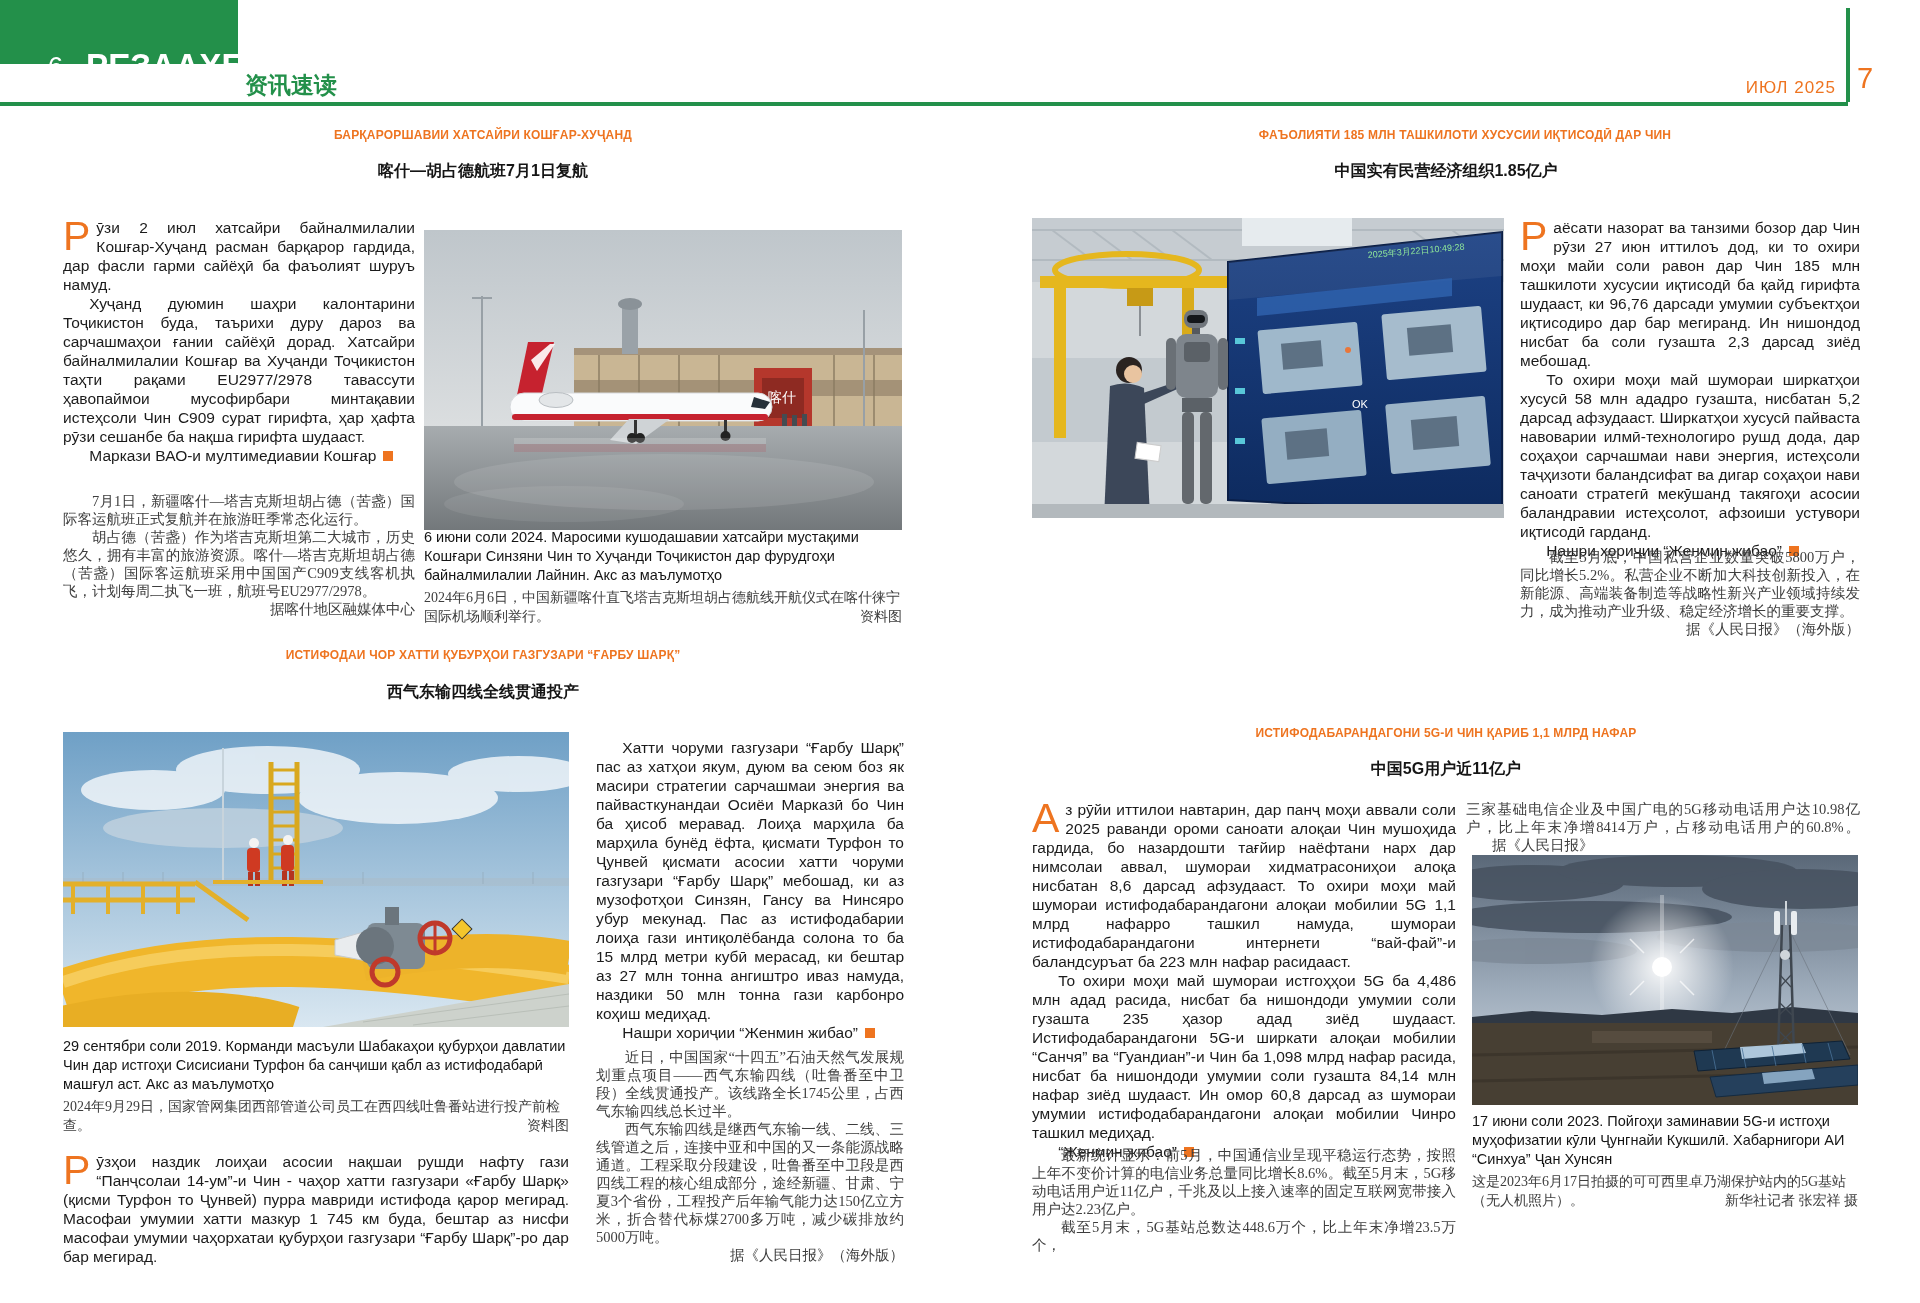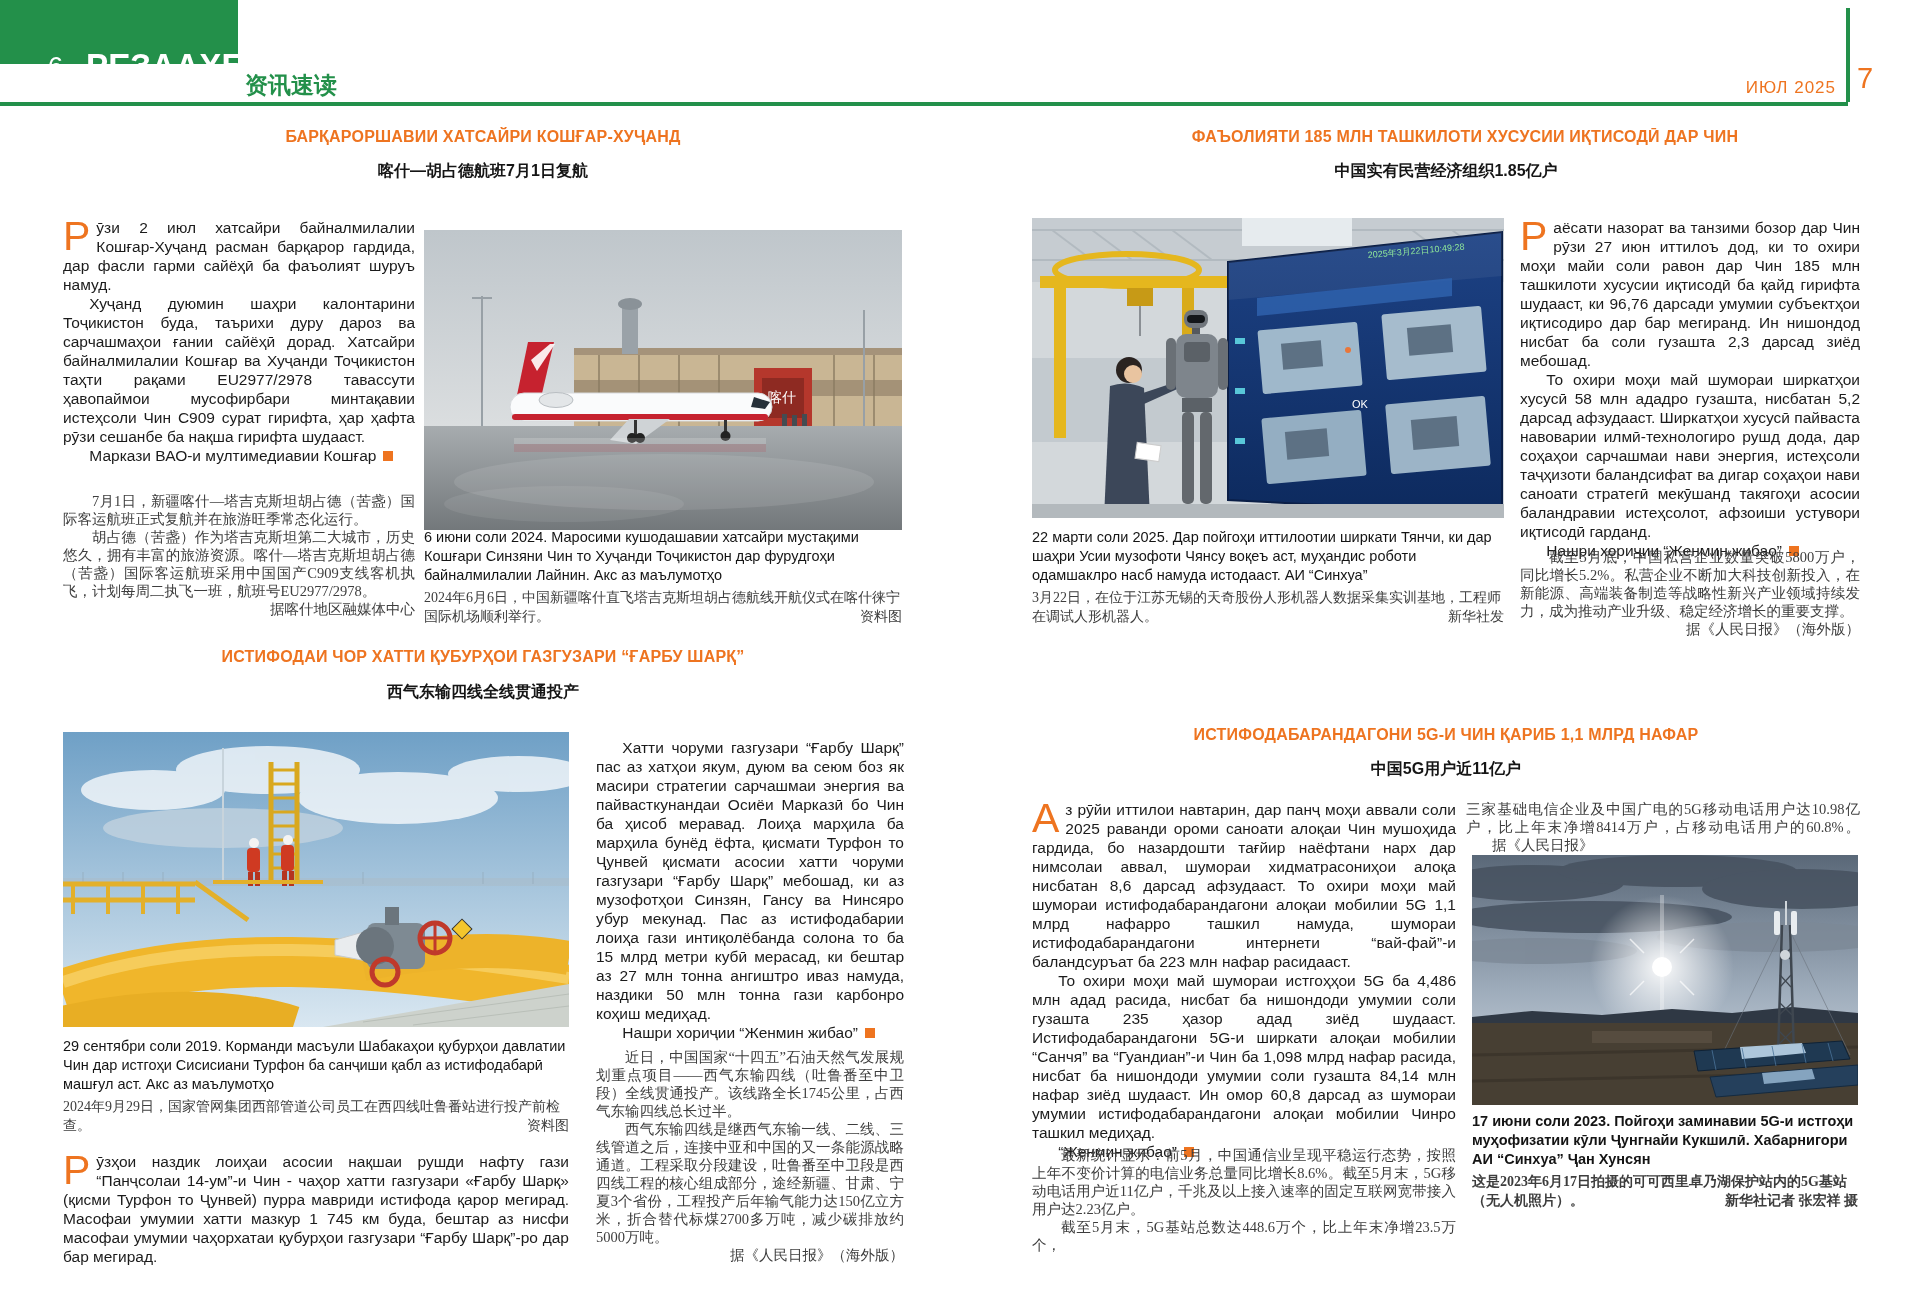--- a/index.html
+++ b/index.html
@@ -12,21 +12,21 @@
   .brand{position:absolute;left:86px;top:46px;font-size:35px;font-weight:bold;color:#fff;
          transform:scaleX(.95);transform-origin:left;}
   .brand-zh{position:absolute;left:245px;top:70px;font-size:23px;font-weight:bold;color:var(--green);
             font-family:"Liberation Serif","DejaVu Serif",serif;}
   .hline{position:absolute;left:0;top:102px;width:1848px;height:4px;background:var(--green);}
   .vline{position:absolute;left:1846px;top:8px;width:4px;height:94px;background:var(--green);}
   .issue{position:absolute;left:1650px;top:78px;width:186px;text-align:right;font-size:17px;
          color:var(--orange);letter-spacing:1px;}
   .pn-right{position:absolute;left:1857px;top:62px;font-size:29px;color:var(--orange);}
   
-  .title{position:absolute;text-align:center;font-size:16px;font-weight:bold;color:var(--orange);letter-spacing:.2px;}
+  .title{position:absolute;text-align:center;font-size:12px;font-weight:bold;color:var(--orange);letter-spacing:.2px;}
   .subzh{position:absolute;text-align:center;font-size:16px;font-weight:bold;color:#151515;}
   .body{position:absolute;font-size:15.5px;line-height:19px;text-align:justify;color:#1b1b1b;}
   .body p{margin:0;text-indent:1.7em;}
   .body p.first{text-indent:0;}
   .dropcap{float:left;color:var(--orange);font-size:41px;line-height:35px;margin:1px 6px 0 0;}
   .src{text-indent:1.7em;}
   .sq{display:inline-block;width:10px;height:10px;background:var(--orange);margin-left:7px;}
   .zh{position:absolute;font-family:"Liberation Serif","DejaVu Serif",serif;font-size:14.5px;
       line-height:18px;color:#3d3d3d;text-align:justify;}
   .zh p{margin:0;text-indent:2em;}
@@ -312,25 +312,20 @@
         <rect x="134" y="120" width="10" height="52" rx="5" fill="#6a7076"></rect>
         <rect x="186" y="120" width="10" height="52" rx="5" fill="#6a7076"></rect>
         <rect x="150" y="180" width="30" height="14" fill="#5b6167"></rect>
         <rect x="150" y="194" width="12" height="92" rx="5" fill="#63686d"></rect>
         <rect x="168" y="194" width="12" height="92" rx="5" fill="#63686d"></rect>
       </g>
       <rect y="286" width="472" height="14" fill="#b3b9bd"></rect>
     </svg>
   </div>
 
-  <div class="cap" style="left:1032px;top:528px;width:472px;">
-    <div>22 марти соли 2025. Дар пойгоҳи иттилоотии ширкати Тянчи, ки дар шаҳри Усии музофоти Чянсу воқеъ аст, муҳандис роботи одамшаклро насб намуда истодааст. АИ “Синхуа”</div>
-    <div class="capzh">3月22日，在位于江苏无锡的天奇股份人形机器人数据采集实训基地，工程师在调试人形机器人。</div>
-    <div class="capzh credit">新华社发</div>
-  </div>
 
   <div class="body" style="left:1520px;top:218px;width:340px;">
     <p class="first"><span class="dropcap">Р</span><span>аёсати назорат ва танзими бозор дар Чин рӯзи 27 июн иттилоъ дод, ки то охири моҳи майи соли равон дар Чин 185 млн ташкилоти хусусии иқтисодӣ ба қайд гирифта шудааст, ки 96,76 дарсади умумии субъектҳои иқтисодиро дар бар мегиранд. Ин нишондод нисбат ба соли гузашта 2,3 дарсад зиёд мебошад.</span></p>
     <p>То охири моҳи май шумораи ширкатҳои хусусӣ 58 млн ададро гузашта, нисбатан 5,2 дарсад афзудааст. Ширкатҳои хусусӣ пайваста навоварии илмӣ-технологиро рушд дода, дар соҳаҳои сарчашмаи нави энергия, истеҳсоли таҷҳизоти баландсифат ва дигар соҳаҳои нави саноати стратегӣ мекӯшанд такягоҳи асосии баландравии истеҳсолот, афзоиши устувори иқтисодӣ гарданд.</p>
     <div class="src"><span>Нашри хориҷии “Женмин жибао”</span><span class="sq"></span></div>
   </div>
 
   <div class="zh" style="left:1520px;top:548px;width:340px;">
     <p>截至5月底，中国私营企业数量突破5800万户，同比增长5.2%。私营企业不断加大科技创新投入，在新能源、高端装备制造等战略性新兴产业领域持续发力，成为推动产业升级、稳定经济增长的重要支撑。</p>
     <p class="zsrc">据《人民日报》（海外版）</p>
@@ -423,19 +418,19 @@
           <line x1="300" y1="191" x2="304" y2="211"></line>
             <line x1="330" y1="189" x2="334" y2="208"></line>
             <line x1="356" y1="188" x2="361" y2="206"></line>
         </g>
         <polygon points="238,222 386,210 386,230 244,242" fill="#25405c" stroke="#142a40"></polygon>
         <polygon points="290,218 340,214 343,224 292,229" fill="#9dbdd8" opacity=".8"></polygon>
       </g>
     </svg>
   </div>
 
-  <div class="cap" style="left:1472px;top:1112px;width:386px;font-weight:bold;">
+  <div class="cap" style="left:1472px;top:1112px;width:386px;">
     <div>17 июни соли 2023. Пойгоҳи заминавии 5G-и истгоҳи муҳофизатии кӯли Ҷунгнайи Кукшилӣ. Хабарнигори АИ “Синхуа” Ҷан Хунсян</div>
     <div class="capzh">这是2023年6月17日拍摄的可可西里卓乃湖保护站内的5G基站（无人机照片）。</div>
     <div class="capzh credit">新华社记者 张宏祥 摄</div>
   </div>
 
 </div>
 
 </body></html>

